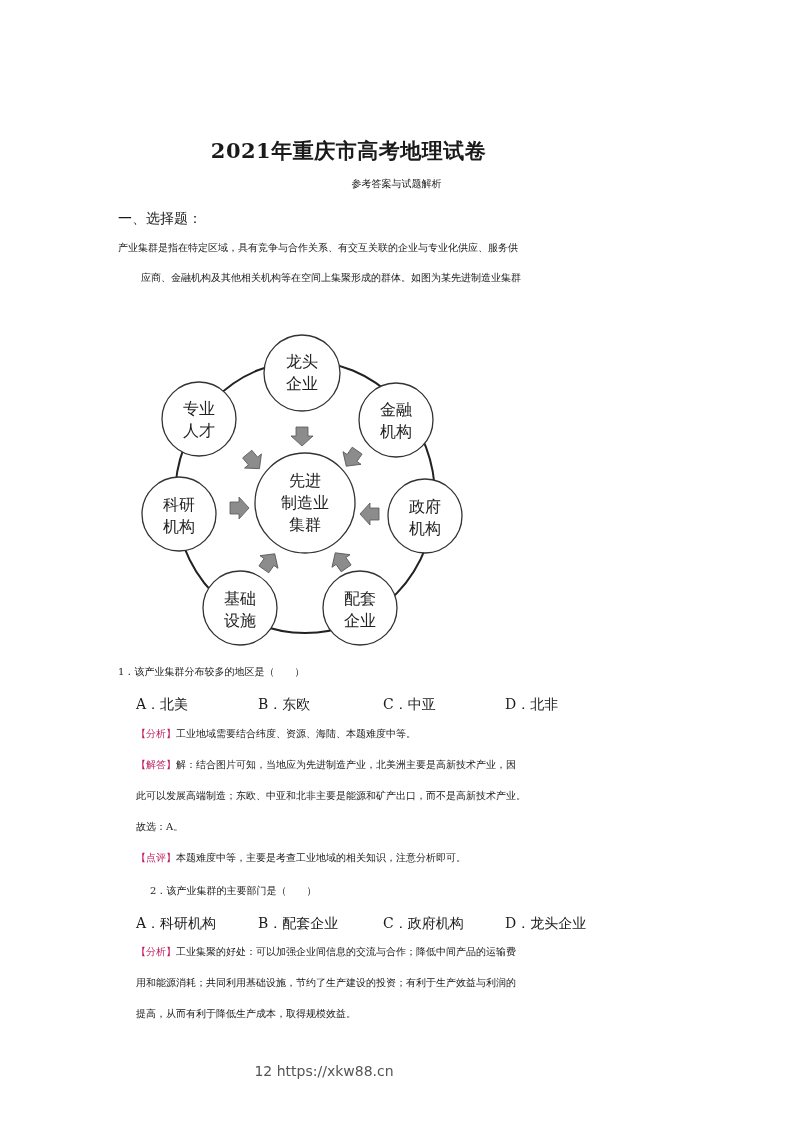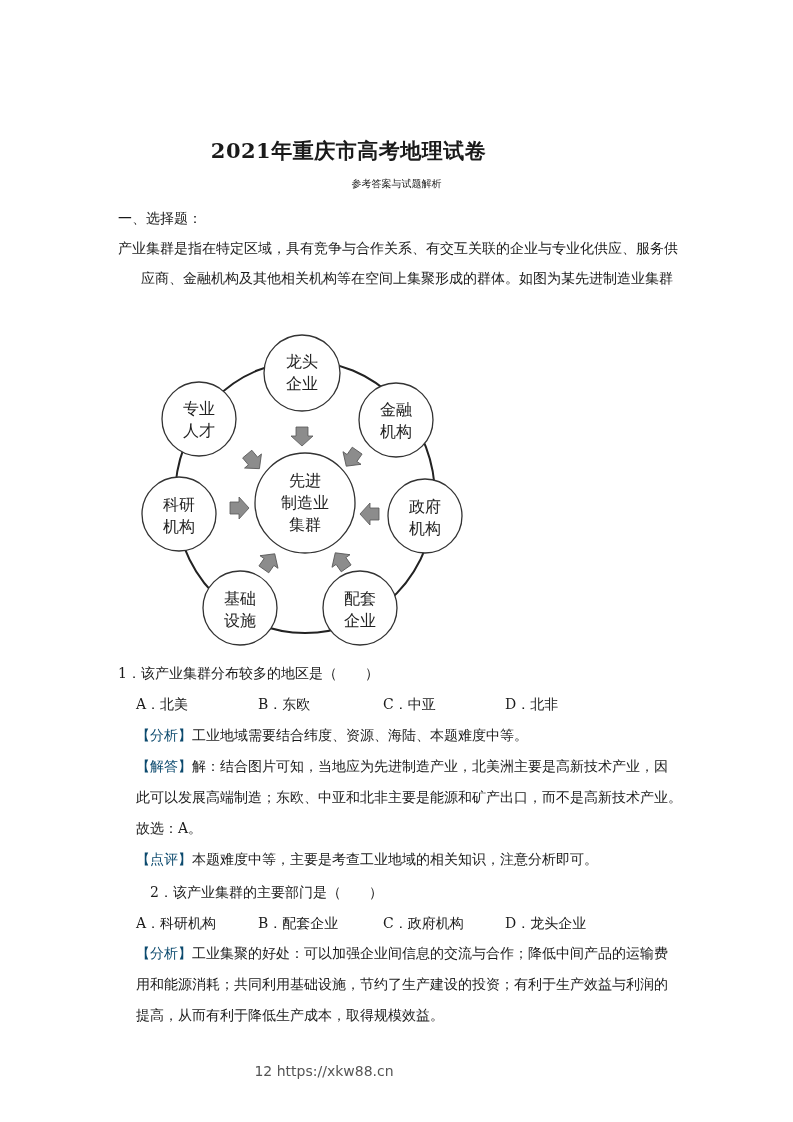--- a/index.html
+++ b/index.html
@@ -2,32 +2,32 @@
 <html><head>
 <meta charset="utf-8">
 <style>
   html, body { margin:0; padding:0; background:#ffffff; }
   body { width:793px; height:1122px; position:relative; overflow:hidden;
          font-family:"DejaVu Serif","Liberation Serif",serif; color:#1a1a1a; }
   .abs { position:absolute; }
   .title { left:0; width:697px; top:137px; text-align:center; font-size:21px; font-weight:bold; letter-spacing:0.5px; }
   .subtitle { left:0; width:793px; top:177px; text-align:center; font-size:10px; }
   .section { left:118px; top:210px; font-size:14px; }
-  .para { font-size:14px; line-height:30px; }
+  .para { font-size:10px; line-height:30px; }
   .intro { left:118px; top:233px; width:575px; }
   .intro .l1 { display:block; }
   .intro .ind { display:block; padding-left:23px; }
   .diagram { left:130px; top:330px; width:350px; height:320px; }
   .q { font-size:14px; }
   .opts { font-size:14px; }
   .opt { position:absolute; }
-  .tag { color:#0c4a6e; }
+  .tag { color:#be185d; }
   .footer { left:0; width:648px; top:1063px; text-align:center; font-size:14px; color:#555;
             font-family:"DejaVu Sans","Liberation Sans",sans-serif; }
-  .line { position:absolute; left:136px; white-space:nowrap; font-size:14px; }
+  .line { position:absolute; left:136px; white-space:nowrap; font-size:10px; }
   svg text { font-family:"DejaVu Sans","Liberation Sans",sans-serif; }
 </style>
 </head>
 <body>
 
 <div class="abs title">2021年重庆市高考地理试卷</div>
 <div class="abs subtitle">参考答案与试题解析</div>
 <div class="abs section">一、选择题：</div>
 
 <div class="abs intro para">

